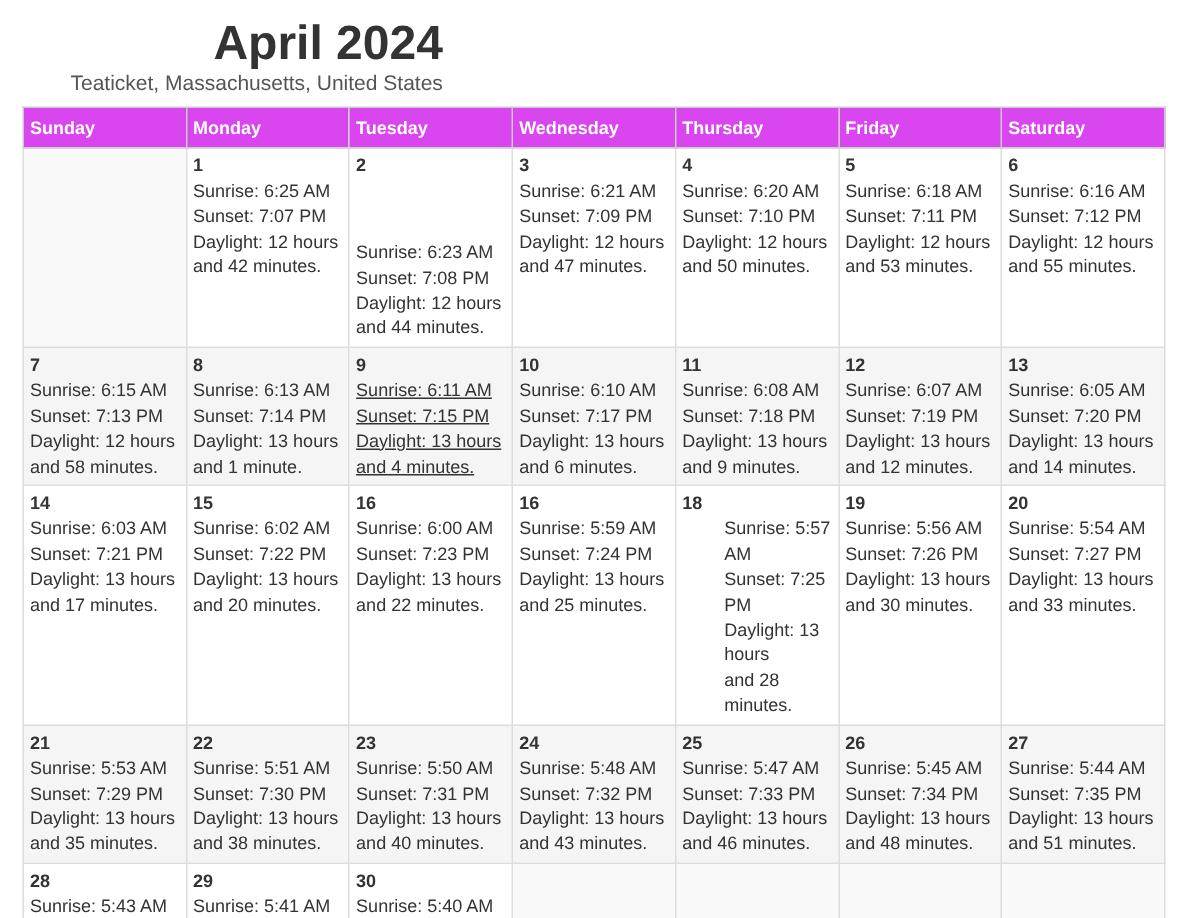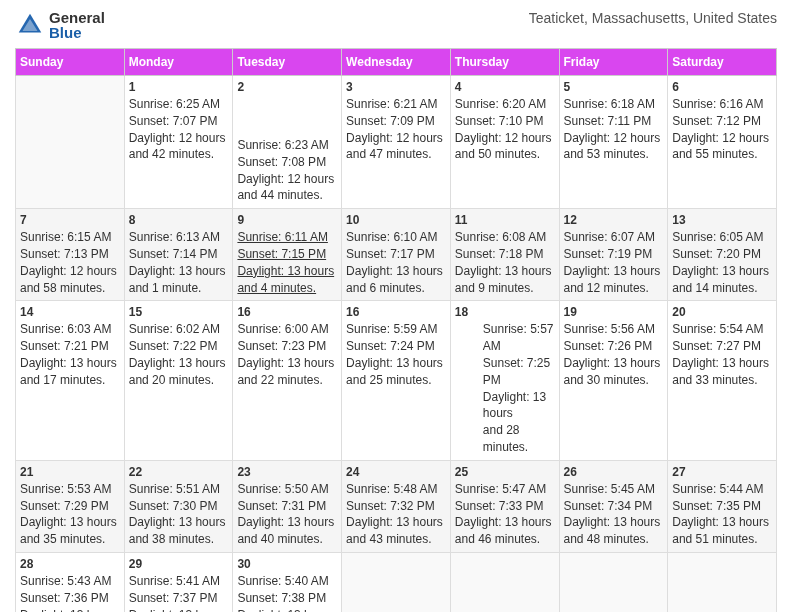--- a/index.html
+++ b/index.html
@@ -94,31 +94,22 @@
       background: #f5f5f5;
     }
     tr:nth-child(even) td.empty {
       background: #efefef;
     }
   </style>
 </head>
 <body>
 
 <div class="header-section">
-  <div class="logo">
-    <svg class="logo-icon" viewBox="0 0 40 40">
-      <polygon points="20,5 35,30 5,30" fill="#2567b0"></polygon>
-      <polygon points="20,12 30,28 10,28" fill="#fff" opacity="0.4"></polygon>
-    </svg>
-    <div class="logo-text">
-      <span class="logo-general">General</span>
-      <span class="logo-blue">Blue</span>
-    </div>
-  </div>
   <div class="title-area">
+    <div class="month-title">April 2024</div>
     <div class="location-title">Teaticket, Massachusetts, United States</div>
   </div>
 </div>
 
 <table>
   <thead>
     <tr>
     <th>Sunday</th>
         <th>Monday</th>
         <th>Tuesday</th>

